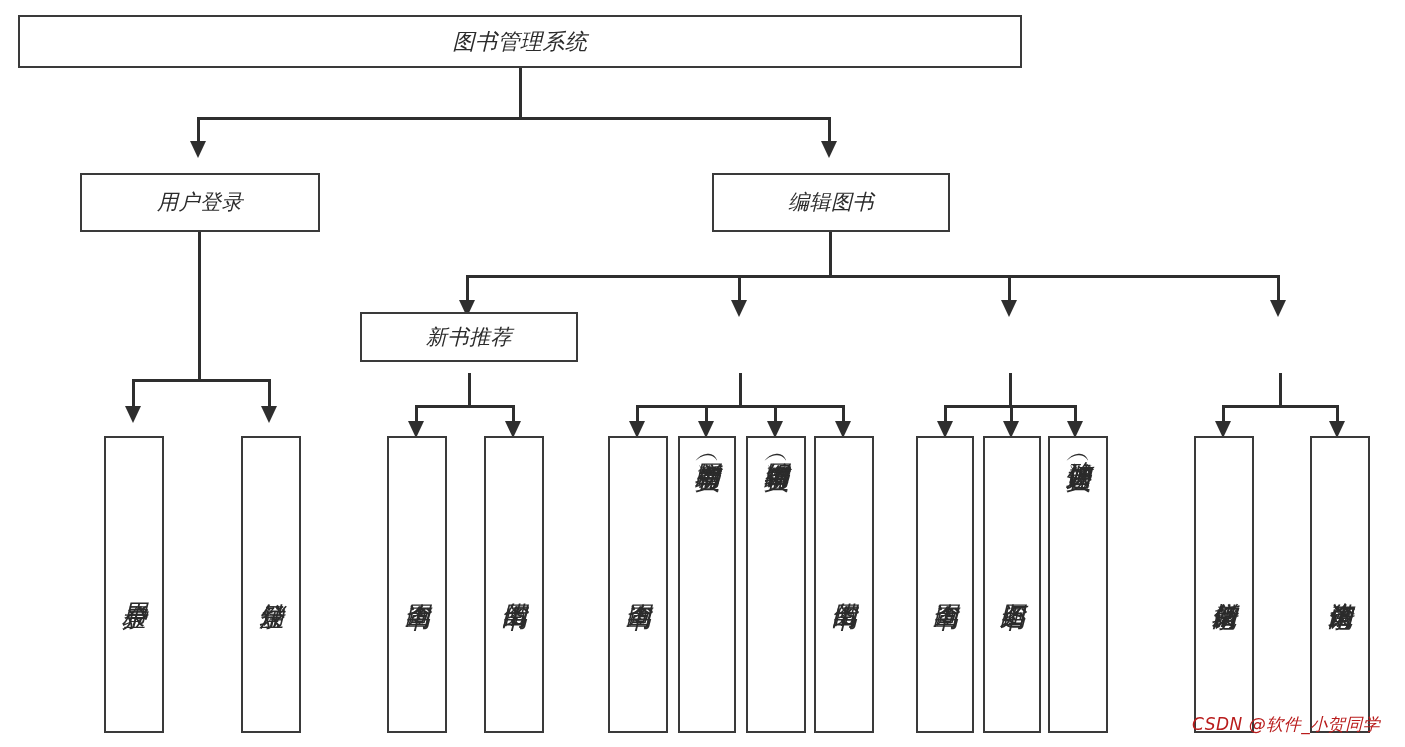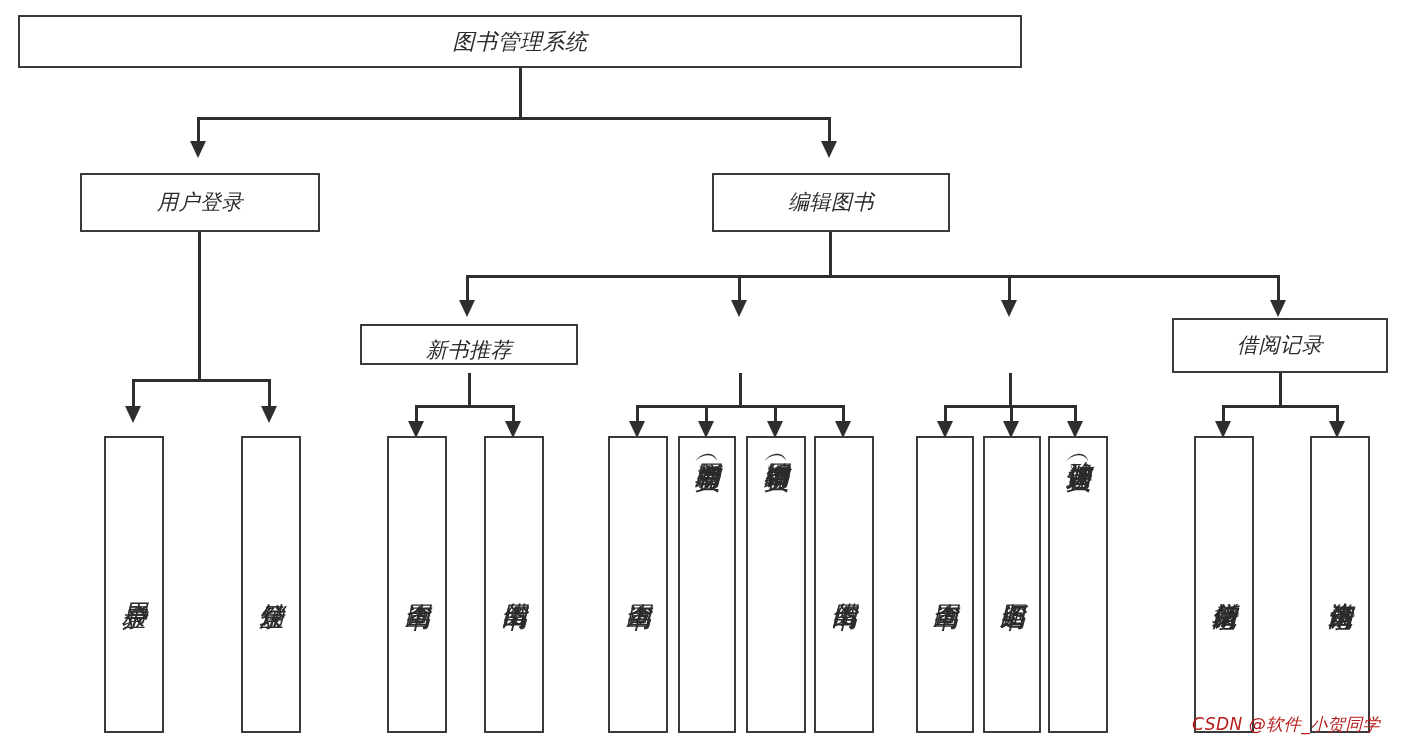--- a/index.html
+++ b/index.html
@@ -118,25 +118,22 @@
   <div class="ln horz" style="left:466px; top:275px; width:814px; height:3px;"></div>
   <div class="ln vert" style="left:466px; top:275px; width:3px; height:30px;"></div>
   <div class="arrow" style="left:459px; top:300px;"></div>
   <div class="ln vert" style="left:738px; top:275px; width:3px; height:30px;"></div>
   <div class="arrow" style="left:731px; top:300px;"></div>
   <div class="ln vert" style="left:1008px; top:275px; width:3px; height:30px;"></div>
   <div class="arrow" style="left:1001px; top:300px;"></div>
   <div class="ln vert" style="left:1277px; top:275px; width:3px; height:30px;"></div>
   <div class="arrow" style="left:1270px; top:300px;"></div>
 
-  <div class="node h" style="left:360px; top:324px; width:218px; height:41px;align-items:flex-end;">
+  <div class="node h" style="left:360px; top:312px; width:218px; height:50px;">
     <span class="label">新书推荐</span>
-  </div>
-  <div class="node h" style="left:1172px; top:318px; width:216px; height:55px;">
-    <span class="label">借阅记录</span>
   </div>
 
   <div class="ln vert" style="left:468px; top:373px; width:3px; height:34px;"></div>
   <div class="ln horz" style="left:415px; top:405px; width:99px; height:3px;"></div>
   <div class="ln vert" style="left:415px; top:405px; width:3px; height:26px;"></div>
   <div class="arrow" style="left:408px; top:421px;"></div>
   <div class="ln vert" style="left:512px; top:405px; width:3px; height:26px;"></div>
   <div class="arrow" style="left:505px; top:421px;"></div>
 
   <div class="ln vert" style="left:739px; top:373px; width:3px; height:34px;"></div>

